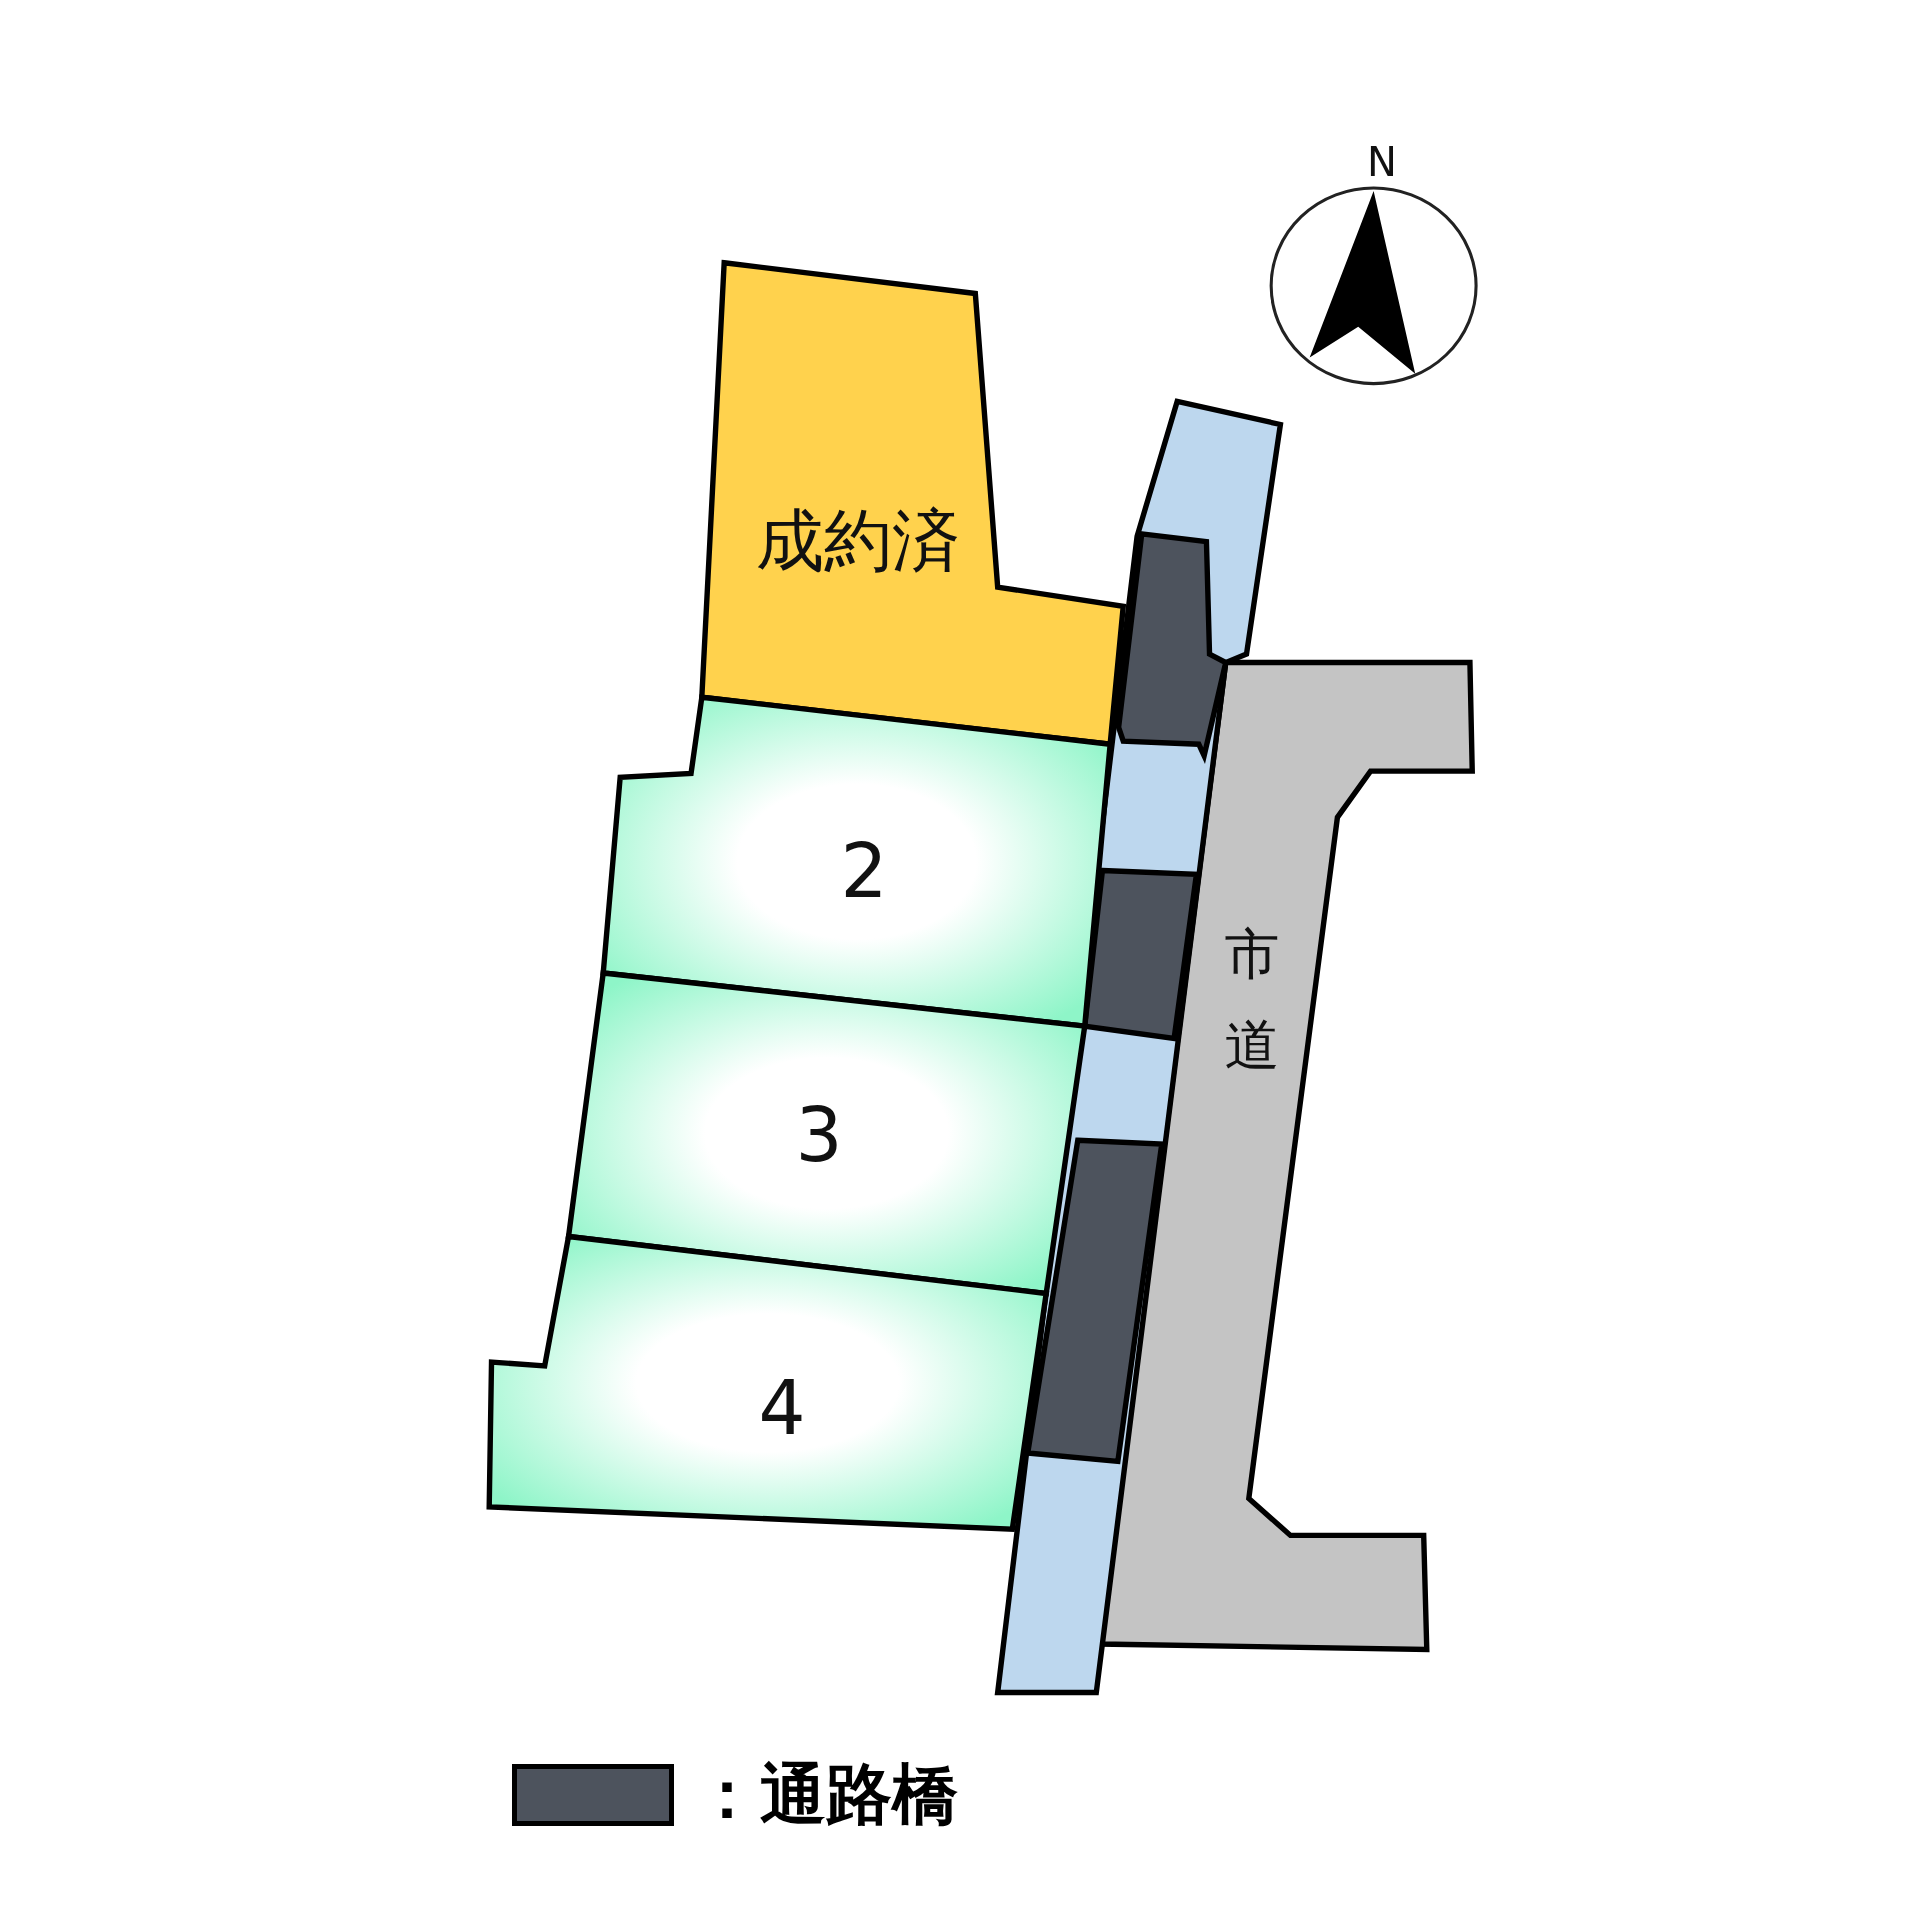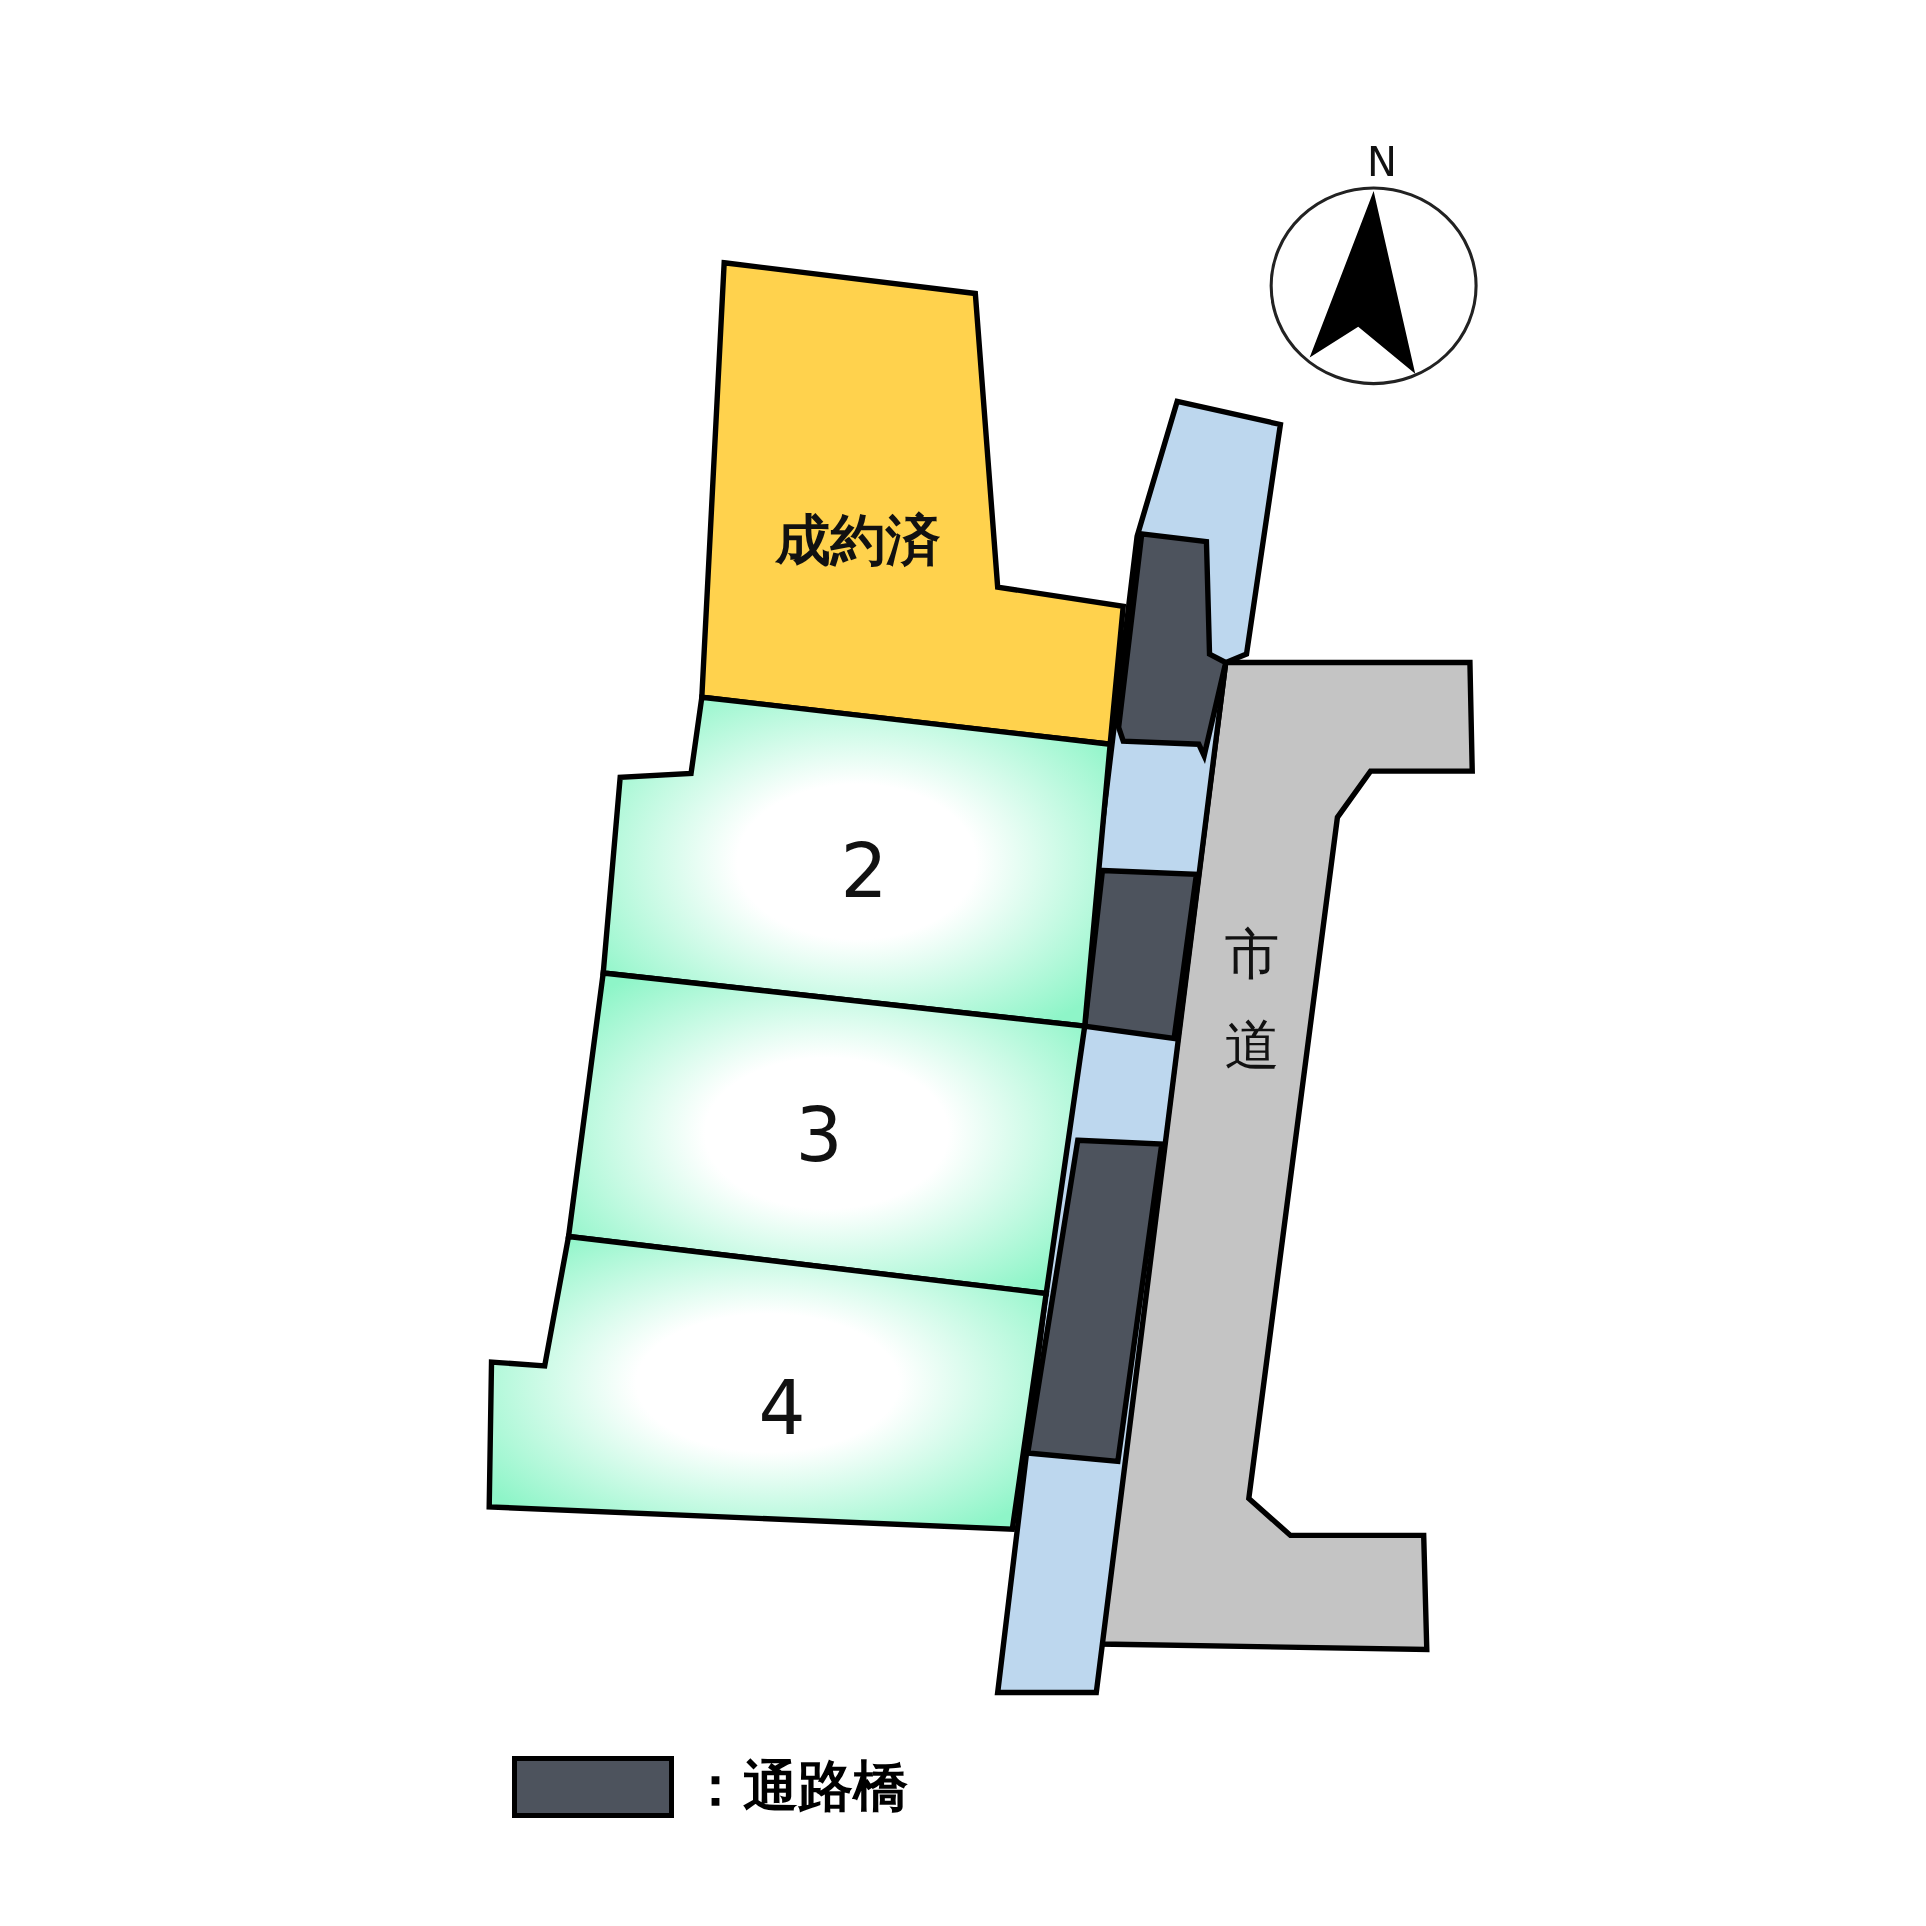--- a/index.html
+++ b/index.html
@@ -1,25 +1,25 @@
 <!DOCTYPE html>
 <html style="font-size:12.3px"><head>
 <meta charset="utf-8">
 <style>
   html, body { margin: 0; padding: 0; background: #ffffff; }
   body { width: 1926px; height: 1926px; position: relative; overflow: hidden; font-family: "DejaVu Sans", "Liberation Sans", sans-serif; }
   svg#plan { position: absolute; left: 0; top: 0; }
   .lbl { position: absolute; color: #111; white-space: nowrap; }
   .lot-num { font-size: 74px; font-weight: normal; transform: translate(-50%, -50%); }
-  .sold { font-size: 55px; font-weight: bold; transform: translate(-50%, -50%); text-align: right; }
+  .sold { font-size: 68px; font-weight: normal; transform: translate(-50%, -50%); text-align: right; }
   .road-lbl { font-size: 55px; line-height: 91px; width: 69px; text-align: center; transform: translate(-50%, 0); }
   .north { font-size: 40px; transform: translate(-50%, 0); }
   .legend { position: absolute; left: 512px; top: 1750px; display: flex; align-items: center; }
   .legend-swatch { width: 162px; height: 62px; box-sizing: border-box; border: 5.4px solid #000; }
-  .legend-text { font-size: 55px; font-weight: bold; margin-left: 14px; }
+  .legend-text { font-size: 66px; font-weight: bold; margin-left: 20px; }
 </style>
 </head>
 <body>
 
 <svg id="plan" width="1926" height="1926" viewBox="0 0 2500 2500">
   <defs>
     <radialGradient id="lotGrad" cx="50%" cy="50%" r="62%">
       <stop offset="0%" stop-color="#ffffff"></stop>
       <stop offset="38%" stop-color="#ffffff"></stop>
       <stop offset="100%" stop-color="#8ef5c8"></stop>

